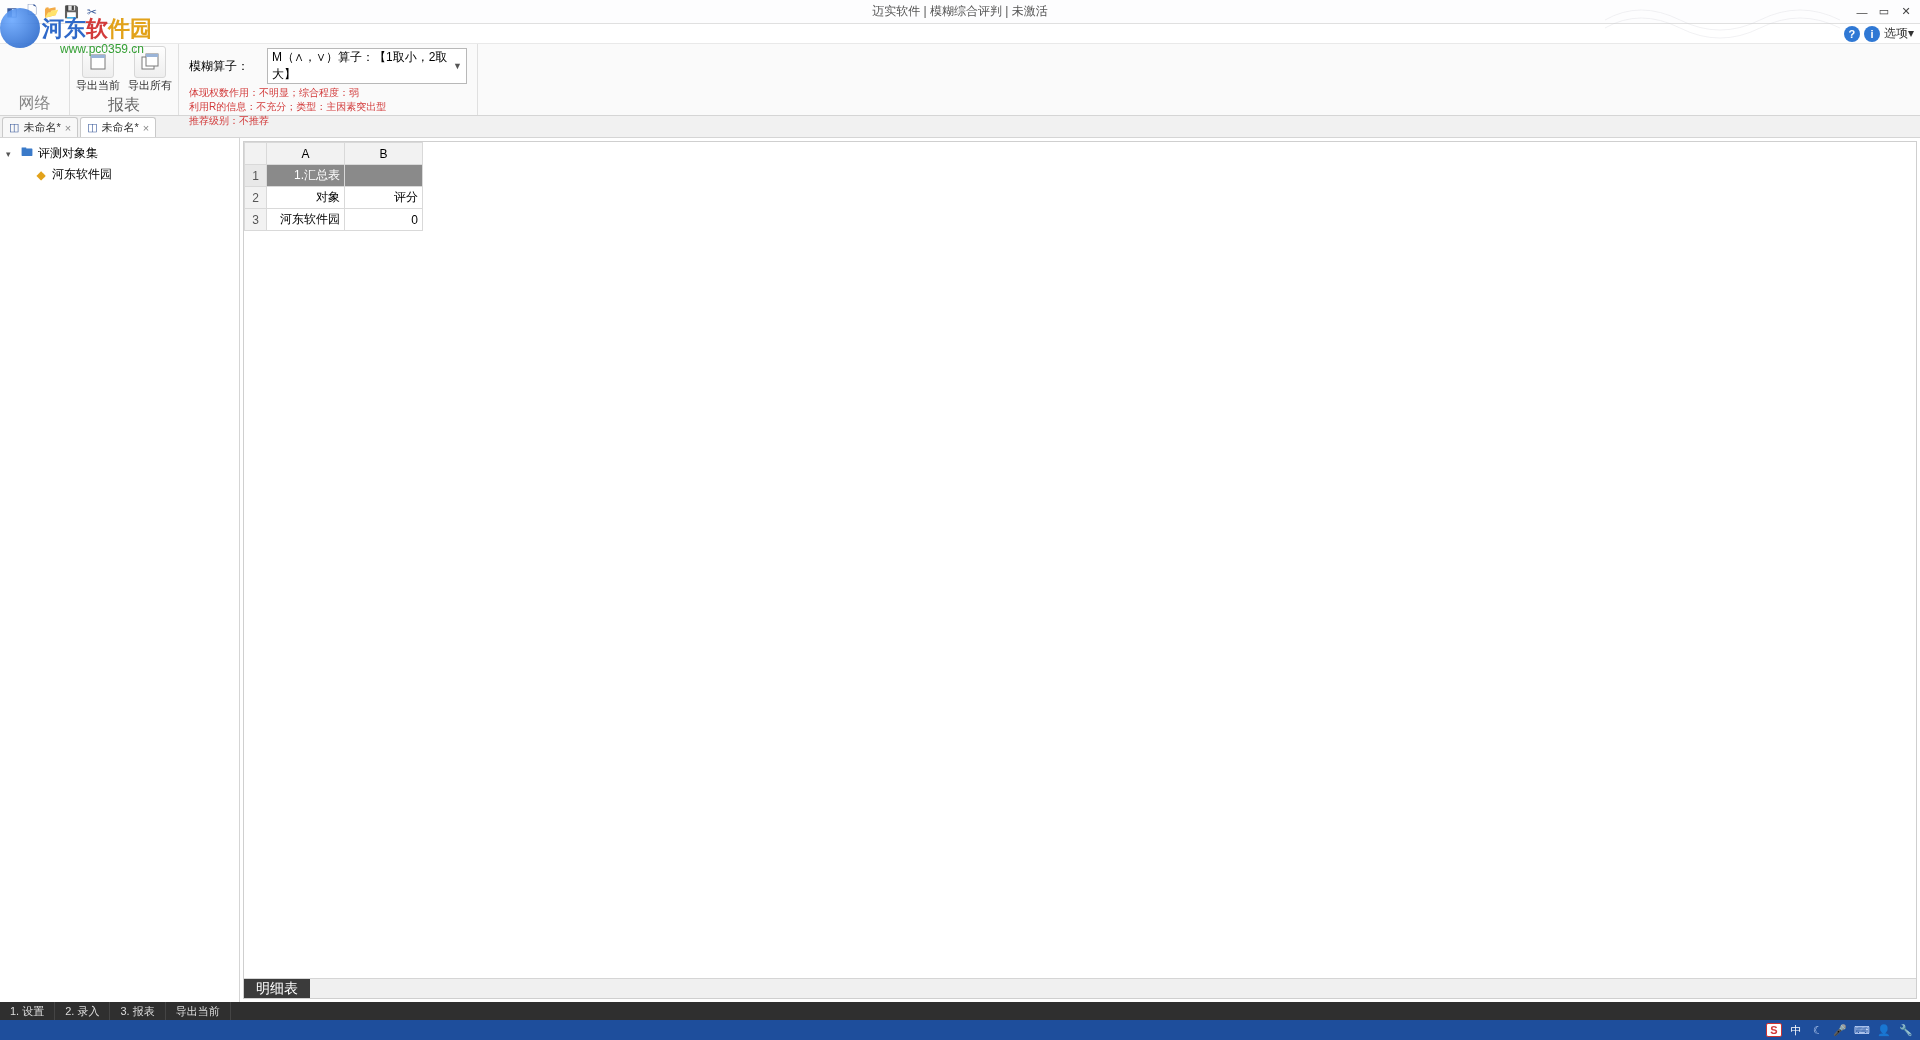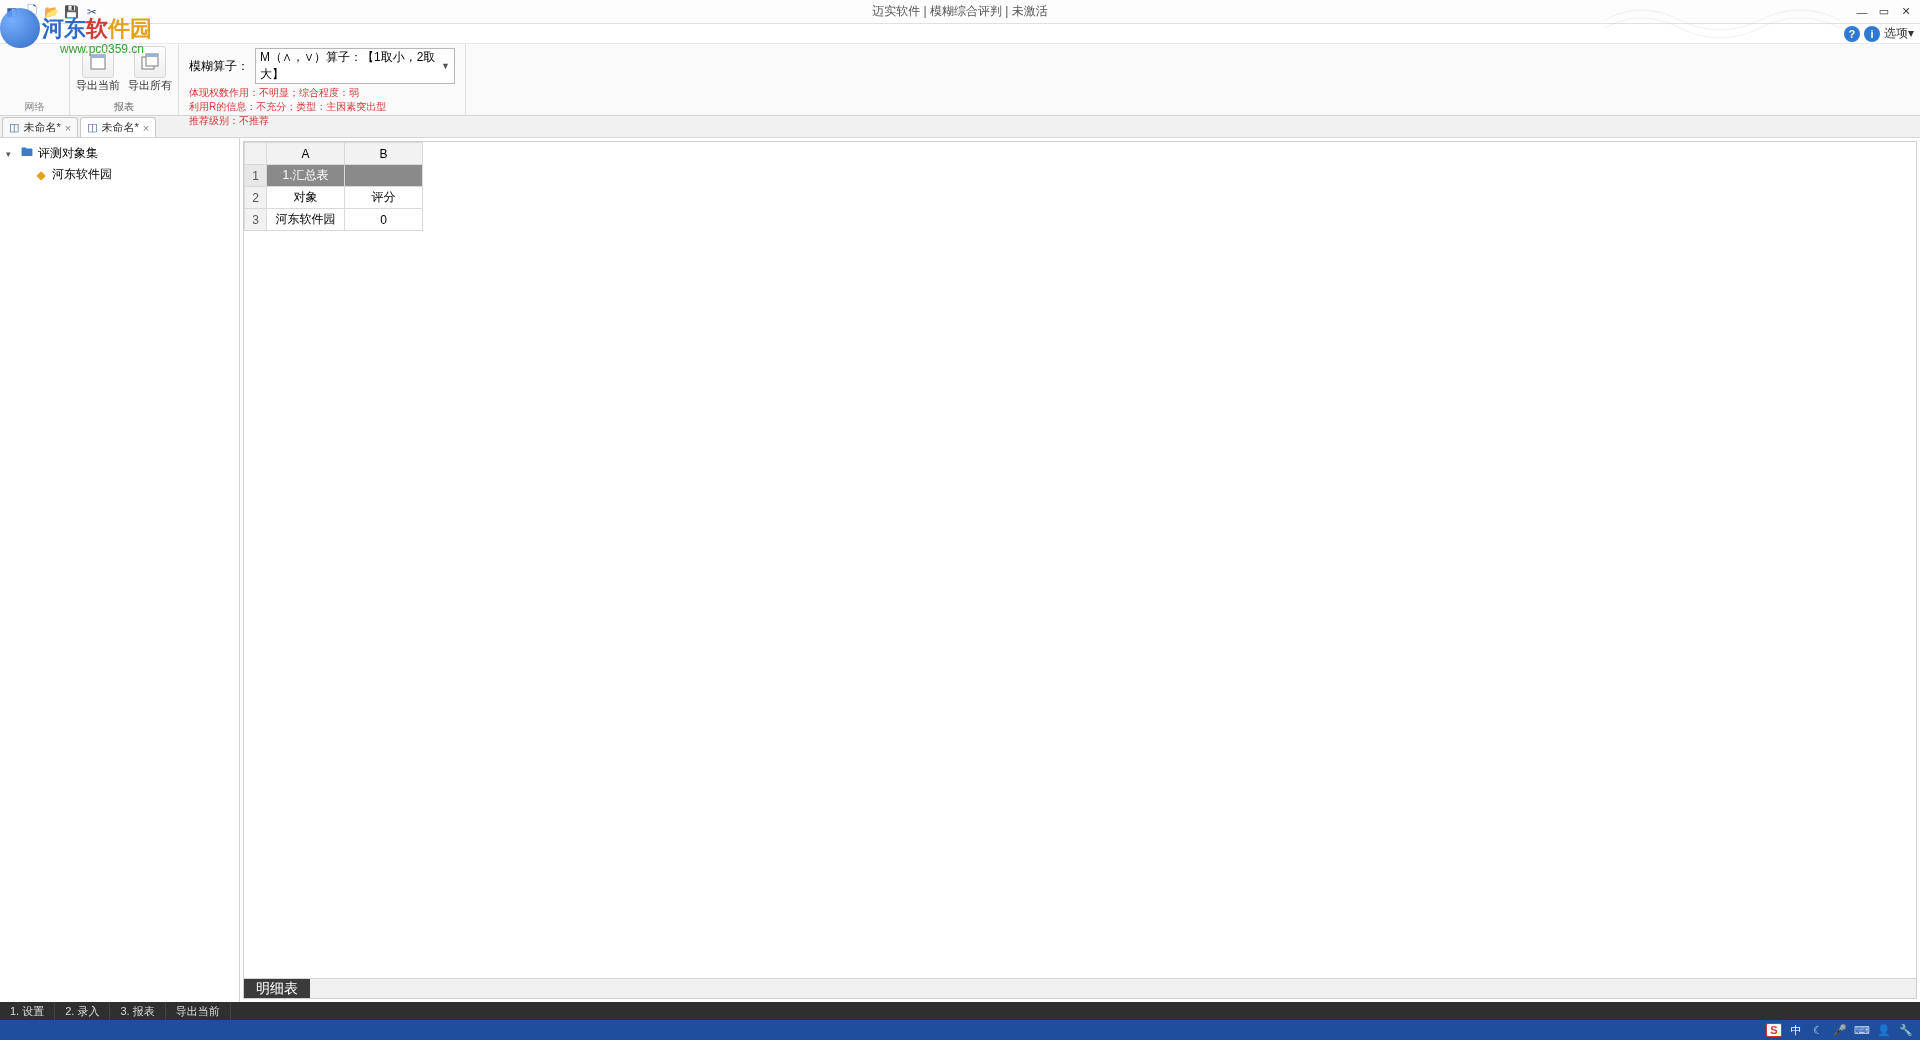--- a/index.html
+++ b/index.html
@@ -31,24 +31,24 @@
 .hicon.help { background: #2f78d4; color: #fff; }
 .hicon.info { background: #2f78d4; color: #fff; }
 .helprow .options { cursor: pointer; }
 
 
 .ribbon { display: flex; border-bottom: 1px solid #d5d5d5; background: #fafafa; height: 72px; }
 .ribbon-group { border-right: 1px solid #e0e0e0; display: flex; flex-direction: column; align-items: center; justify-content: space-between; padding: 2px 6px 1px; }
 .ribbon-group.reports .btns { display: flex; gap: 8px; }
 .rib-btn { display: flex; flex-direction: column; align-items: center; font-size: 11px; color: #333; cursor: pointer; }
 .rib-btn .ricon { width: 32px; height: 32px; background: linear-gradient(#fefefe,#eee); border: 1px solid #d7d7d7; border-radius: 3px; display: flex; align-items: center; justify-content: center; color: #5a7aaa; }
-.ribbon-group .group-label { font-size: 10px; color: #666; padding-top: 2px; }
+.ribbon-group .group-label { font-size: 16px; color: #666; padding-top: 2px; }
 .ribbon-group.tabarea .group-label { color: #888; }
 .ribbon-group.operator { flex: 0 0 auto; align-items: flex-start; justify-content: flex-start; padding: 4px 10px; }
-.op-row { display: flex; align-items: center; gap: 6px; font-size: 12px; margin-bottom: 2px; }
+.op-row { display: flex; align-items: center; gap: 18px; font-size: 12px; margin-bottom: 2px; }
 .op-select { width: 200px; height: 36px; border: 1px solid #b8b8b8; background: #fff; font-size: 12px; display: flex; align-items: center; justify-content: space-between; padding: 0 4px; cursor: pointer; }
 .op-desc { font-size: 10px; line-height: 14px; }
 .op-desc .red { color: #d23a3a; }
 .op-desc .red2 { color: #d23a3a; }
 
 
 .tabsrow { height: 22px; background: #f1f1f1; border-bottom: 1px solid #d5d5d5; display: flex; align-items: flex-end; padding-left: 2px; gap: 2px; }
 .doctab { height: 20px; display: flex; align-items: center; gap: 4px; padding: 0 6px; font-size: 11px; border: 1px solid #c9c9c9; border-bottom: none; background: #f8f8f8; border-radius: 3px 3px 0 0; color: #333; cursor: pointer; }
 .doctab.active { background: #fff; }
 .doctab .cubeicon { color: #3a5a9a; font-size: 11px; }
@@ -60,21 +60,21 @@
 .tree-node { display: flex; align-items: center; gap: 4px; padding: 1px 2px; cursor: pointer; }
 .tree-node.child { padding-left: 30px; }
 .tree-toggle { width: 10px; color: #555; font-size: 9px; }
 .tree-icon { width: 14px; text-align: center; }
 .tree-icon.folder { color: #3a7ac9; }
 .tree-icon.leaf { color: #e2a21a; }
 
 .sheetwrap { flex: 1; display: flex; flex-direction: column; border: 1px solid #cfcfcf; margin: 3px; }
 .sheet { overflow: auto; flex: 1; background: #fff; }
 table.grid { border-collapse: collapse; font-size: 12px; }
-table.grid th, table.grid td { border: 1px solid #d9d9d9; height: 22px; padding: 0 4px; text-align: center; }
+table.grid th, table.grid td { border: 1px solid #d9d9d9; height: 22px; padding: 0 4px; text-align: right; }
 table.grid th { background: #f2f2f2; font-weight: normal; text-align: center; }
 table.grid .rowhdr { background: #f2f2f2; text-align: center; width: 22px; color: #555; }
 tr.sel td { background: #8a8a8a; color: #fff; }
 tr.sel td.rowhdr { background: #e8e8e8; color: #555; }
 .colA { width: 78px; }
 .colB { width: 78px; }
 
 .sheettabs { height: 20px; background: #f0f0f0; border-top: 1px solid #d5d5d5; display: flex; align-items: center; }
 .sheettab { padding: 0 12px; height: 100%; display: flex; align-items: center; font-size: 14px; background: #3b3b3b; color: #fff; cursor: pointer; }
 

